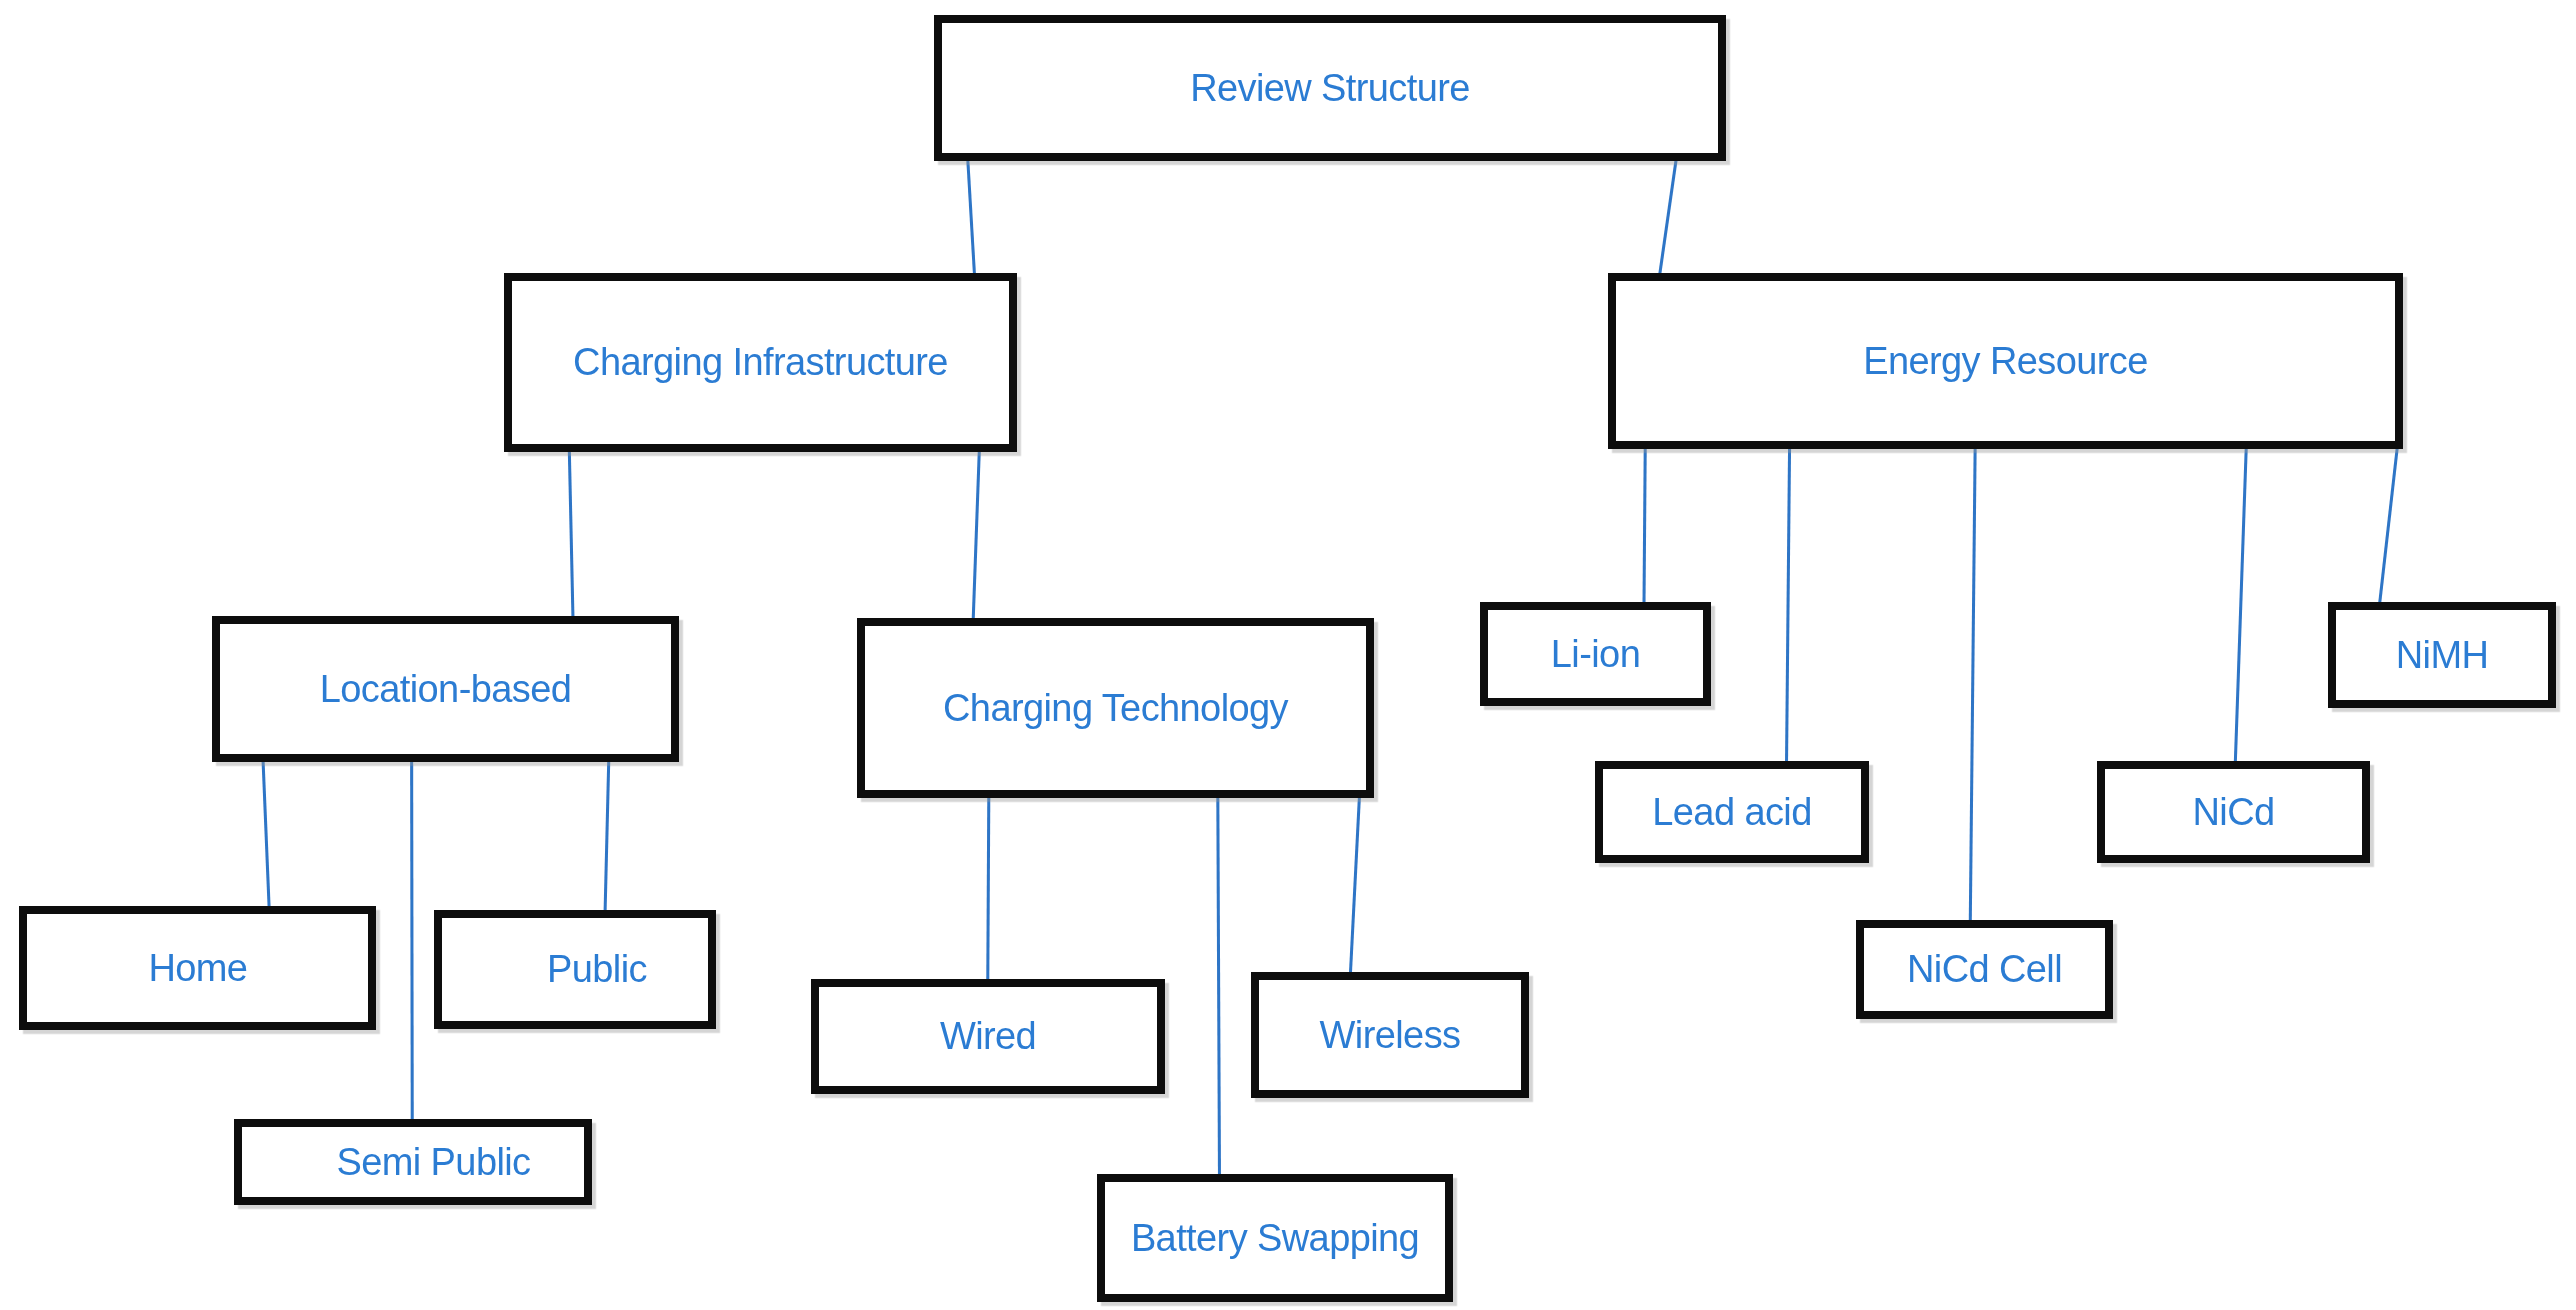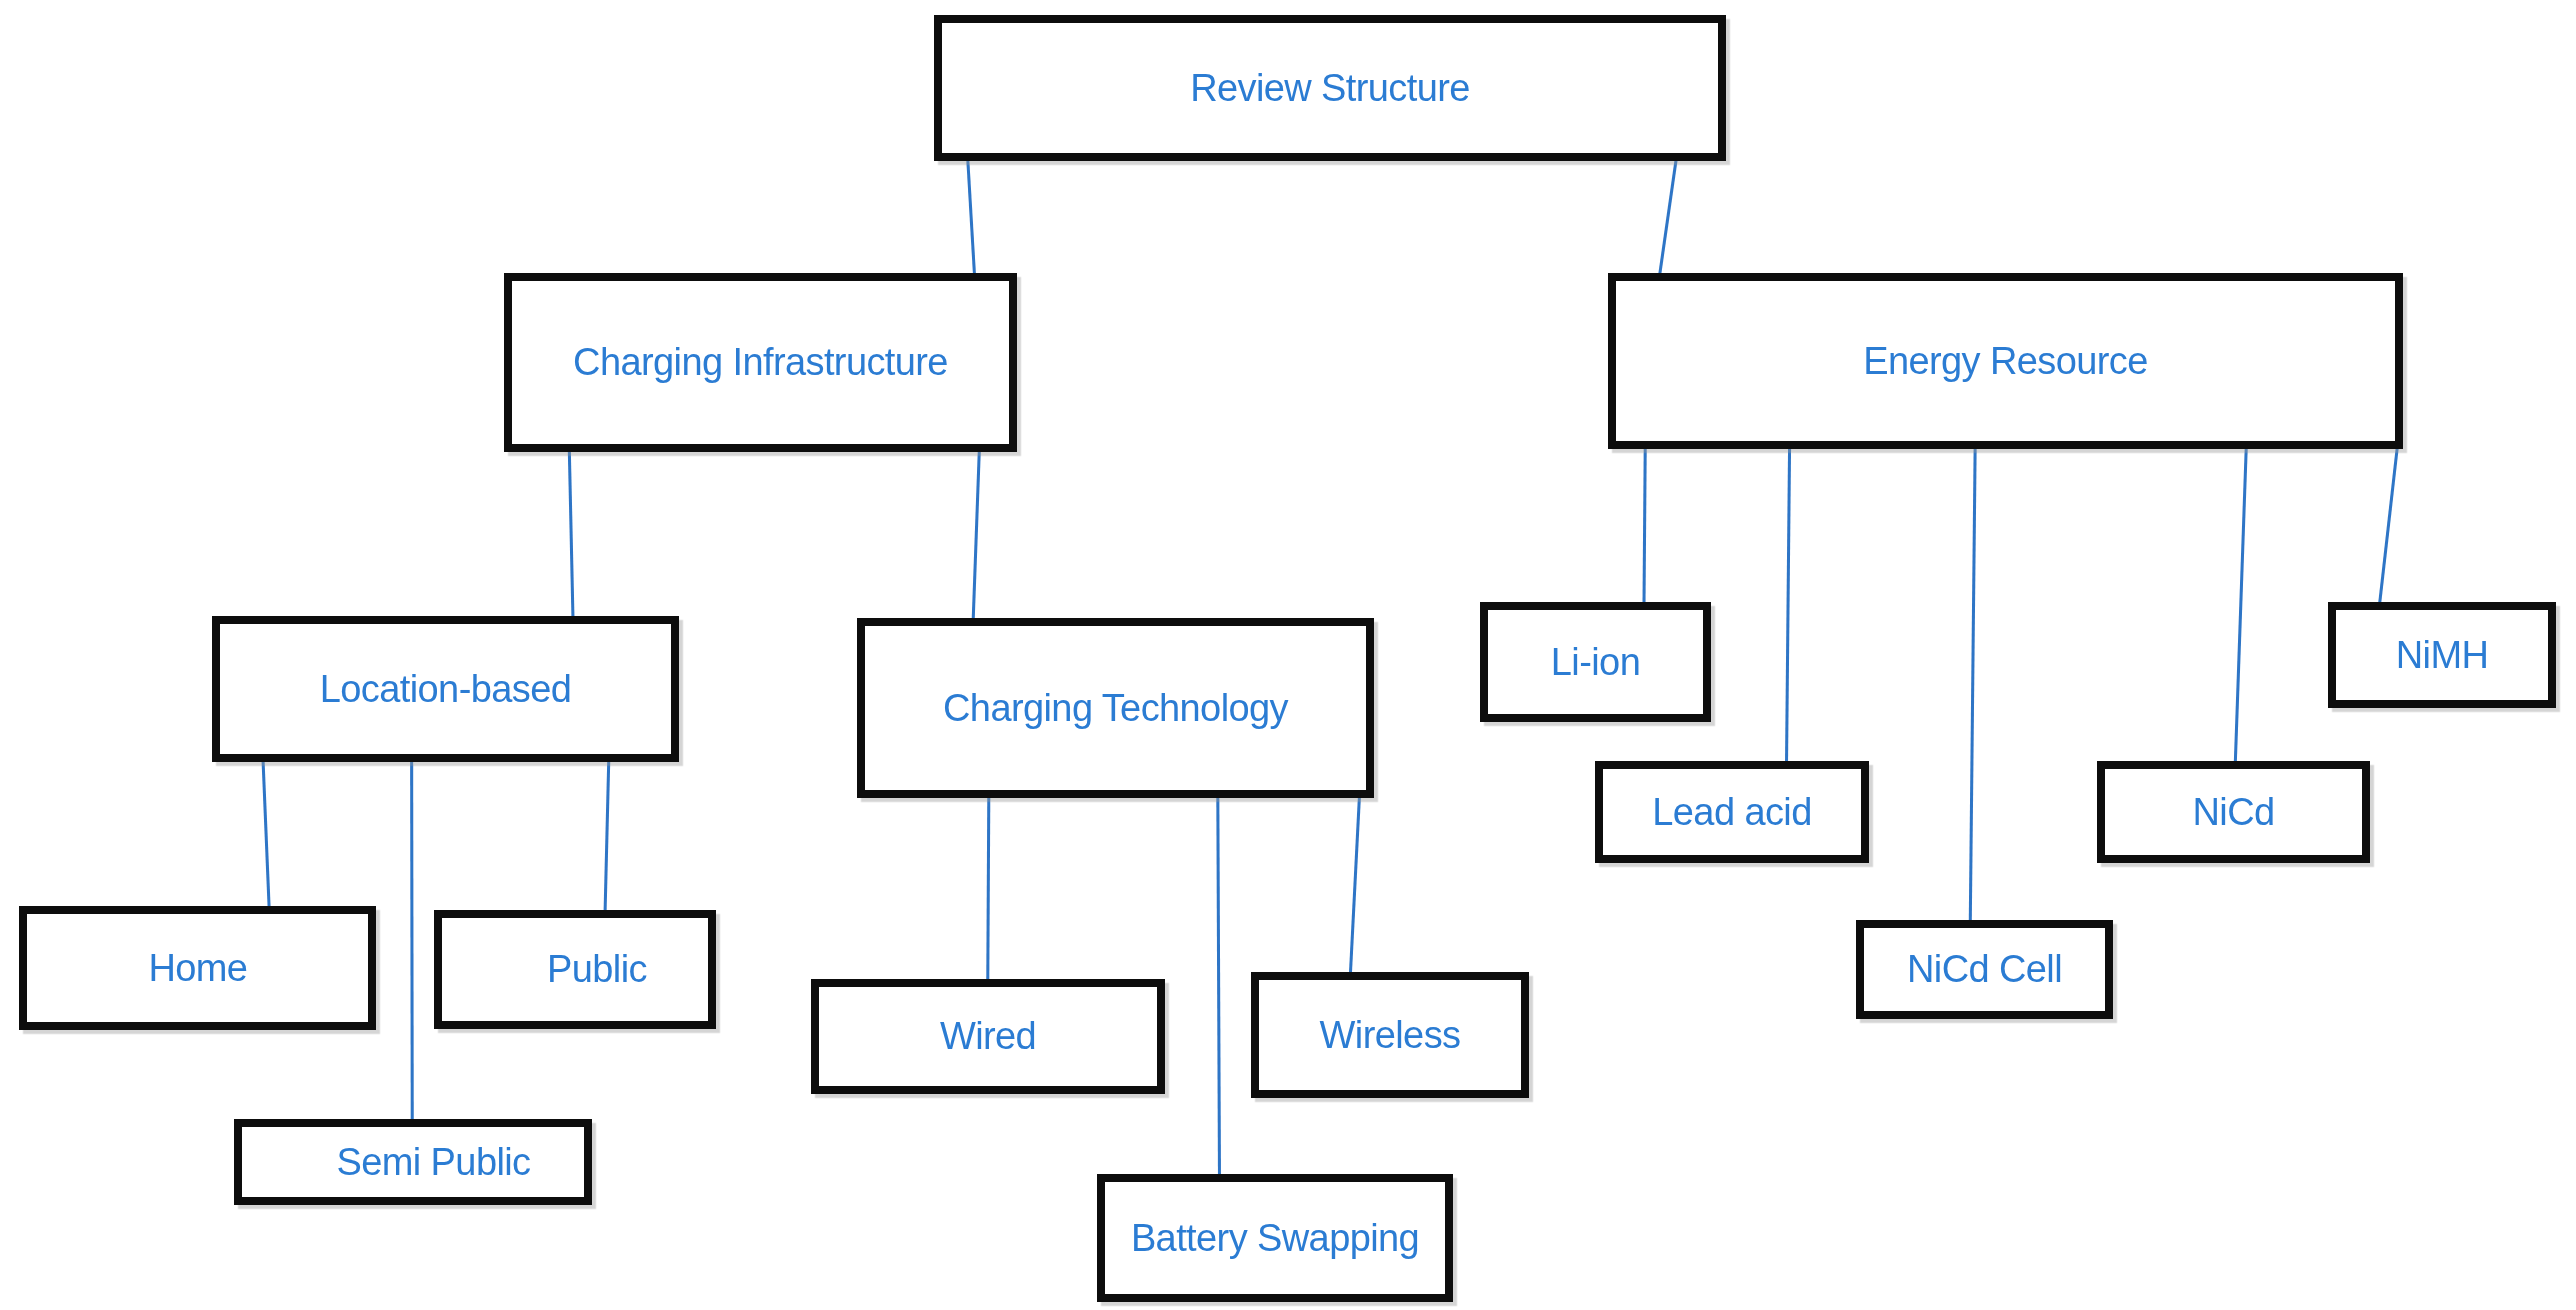--- a/index.html
+++ b/index.html
@@ -51,21 +51,21 @@
   .n-ci       { left:504px;  top:273px;  width:513px;  height:179px; }
   .n-er       { left:1608px; top:273px;  width:795px; height:176px; }
   .n-lb       { left:212px;  top:616px; width:467px;  height:146px; }
   .n-ct       { left:857px; top:618px; width:517px;  height:180px;align-items:center; }
   .n-home     { left:19.4px;   top:906px; width:357px;  height:124px; }
   .n-public   { left:434px;  top:910px; width:282px;  height:119px;padding-left:44px; }
   .n-semi     { left:234px;  top:1119px; width:358px;  height:86px;padding-left:41px; }
   .n-wired    { left:811px; top:979px; width:354px;  height:115px; }
   .n-wireless { left:1251px; top:972px; width:278px;  height:126px; }
   .n-swap     { left:1097px; top:1174px; width:356px;  height:128px; }
-  .n-liion    { left:1480px; top:602px;  width:231px;  height:120px; }
+  .n-liion    { left:1480px; top:602px;  width:231px;  height:104px; }
   .n-lead     { left:1595px; top:761px; width:274px;  height:102px; }
   .n-fuel     { left:1856px; top:920px; width:257px;  height:99px; }
   .n-nicd     { left:2097px; top:761px; width:273px;  height:102px; }
   .n-nimh     { left:2328px; top:602px;  width:228px;  height:106px; }
 </style>
 </head>
 <body>
 
 <div class="canvas">
 

